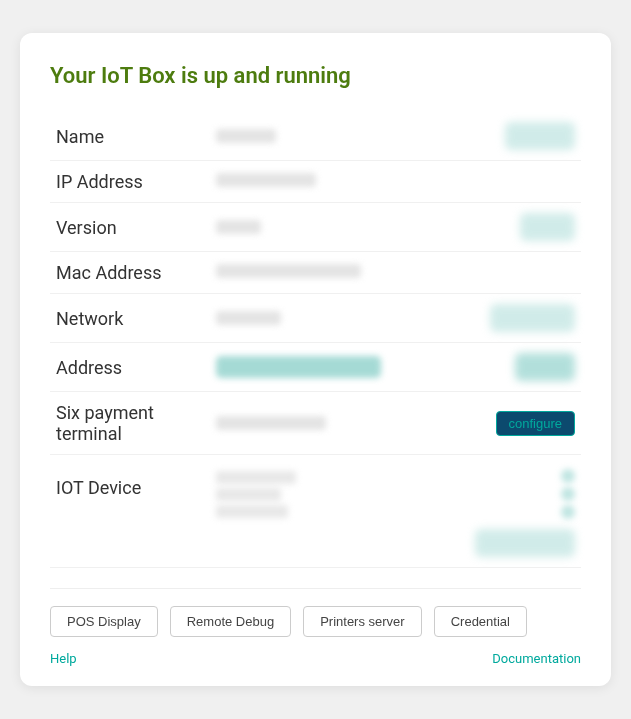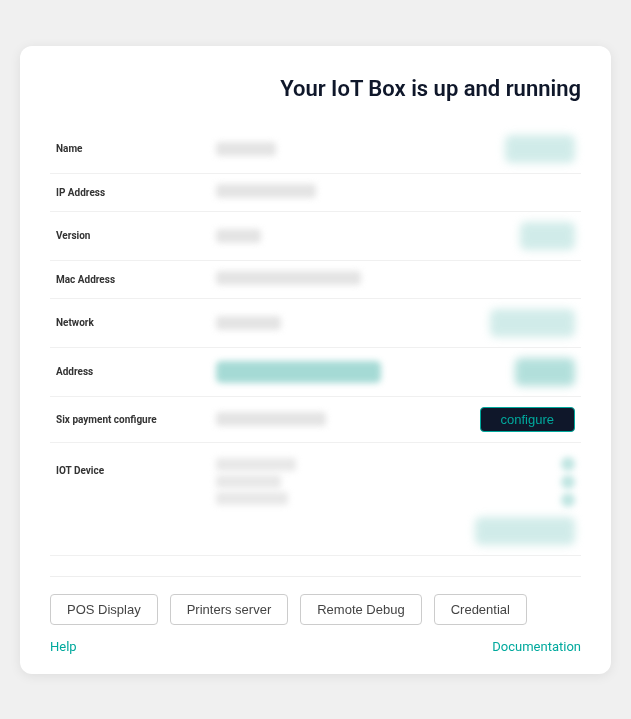--- a/index.html
+++ b/index.html
@@ -13,42 +13,42 @@
       padding: 20px;
     }
     .card {
       background: #fff;
       border-radius: 12px;
       width: 611px;
       padding: 30px 30px 20px 30px;
       box-shadow: 0 2px 12px rgba(0,0,0,0.08);
     }
     .title {
-      text-align: right;
-      color: #0f172a;
+      text-align: left;
+      color: #4d7c0f;
       font-size: 22px;
       font-weight: 600;
       margin-bottom: 24px;
     }
     .info-table {
       width: 100%;
       border-collapse: collapse;
       margin-bottom: 20px;
     }
     .info-table tr {
       border-bottom: 1px solid #f0f0f0;
     }
     .info-table td {
       padding: 10px 6px;
       vertical-align: middle;
     }
     .info-table td.label {
       color: #333;
-      font-size: 10px;
-      font-weight: 700;
+      font-size: 18px;
+      font-weight: 400;
       width: 160px;
       min-width: 140px;
     }
     .info-table td.value {
       color: #666;
       font-size: 14px;
     }
     .blur-box {
       display: inline-block;
       height: 14px;
@@ -76,23 +76,23 @@
       height: 28px;
       border-radius: 6px;
       background: #b2dfdb;
       filter: blur(4px);
       opacity: 0.6;
       width: 70px;
     }
     .btn-configure {
       border: 1px solid #00a99d;
       color: #00a99d;
-      background: #0f172a;
-      border-radius: 4px;
-      padding: 4px 20px;
+      background: #0c4a6e;
+      border-radius: 4px;
+      padding: 4px 12px;
       font-size: 13px;
       cursor: pointer;
     }
     .https-value {
       display: flex;
       align-items: center;
       gap: 6px;
       font-size: 14px;
       color: #333;
     }
@@ -230,21 +230,21 @@
     <tr>
       <td class="label">Address</td>
       <td class="value">
         <div class="value-row">
           <span class="blur-box-teal" style="width:165px;height:22px;border-radius:5px;"></span>
           <span class="btn-blurred" style="width:60px;background:#80cbc4;"></span>
         </div>
       </td>
     </tr>
     <tr>
-      <td class="label">Six payment configure</td>
+      <td class="label">Six payment terminal</td>
       <td class="value">
         <div class="value-row">
           <span class="blur-box" style="width:110px;"></span>
           <button class="btn-configure">configure</button>
         </div>
       </td>
     </tr>
     <tr>
       <td class="label" style="vertical-align:top; padding-top:22px;">IOT Device</td>
       <td class="value">
@@ -265,22 +265,22 @@
             <span class="bottom-blur"></span>
           </div>
         </div>
       </td>
     </tr>
   </tbody>
     </table>
 
   <div class="footer-buttons">
     <button class="footer-btn">POS Display</button>
+    <button class="footer-btn">Remote Debug</button>
     <button class="footer-btn">Printers server</button>
-    <button class="footer-btn">Remote Debug</button>
     <button class="footer-btn">Credential</button>
   </div>
 
   <div class="footer-links">
     <a href="#">Help</a>
     <a href="#">Documentation</a>
   </div>
 </div>
 
 </body></html>

